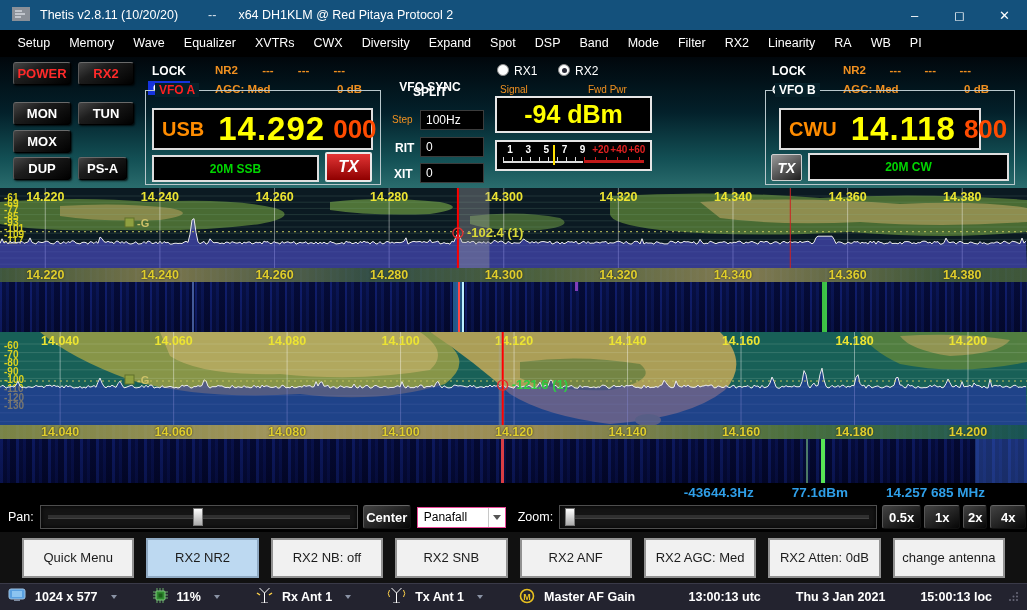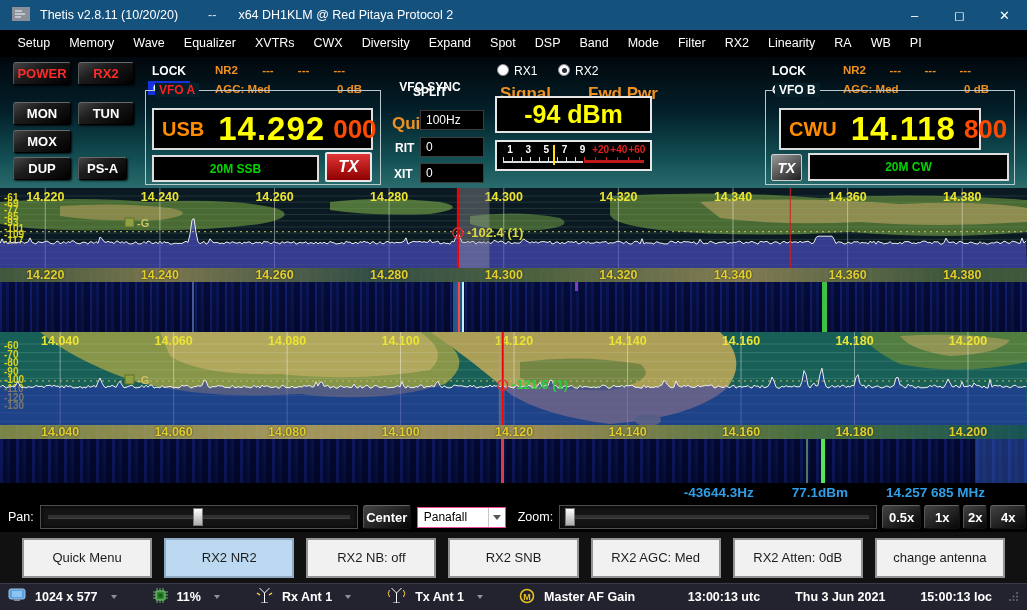--- a/index.html
+++ b/index.html
@@ -16,21 +16,21 @@
 
 
 .menubar{height:27px;background:#000;display:flex;align-items:center;color:#fff;font-size:12.5px;padding-left:8px}
 .menu-item{padding:0 9.5px;line-height:27px;white-space:nowrap}
 
 
 .cp{position:relative;height:131px;background:linear-gradient(180deg,#01070c 0%,#03202a 42%,#135055 78%,#2a6c6d 100%);overflow:hidden}
 .btn3d{position:absolute;background:linear-gradient(150deg,#454545 0%,#1d1d1d 35%,#000 100%);border:1px solid #000;border-top-color:#6a6a6a;border-left-color:#585858;border-radius:3px;color:#fff;font-weight:bold;font-size:13px;display:flex;align-items:center;justify-content:center;box-shadow:1px 1px 2px rgba(0,0,0,.8)}
 .btn3d.red{color:#ff2a2a}
 .lbl-w{position:absolute;color:#fff;font-size:12px;font-weight:bold}
-.lbl-o{position:absolute;color:#f09020;font-size:17px;font-weight:bold}
+.lbl-o{position:absolute;color:#f09020;font-size:10px;font-weight:normal}
 .ctun-on{position:absolute;background:#1533dd;color:#fff;font-size:11.5px;font-weight:bold;padding:1px 5px}
 .grpbox{position:absolute;border:1px solid #b9c8cc}
 .grpbox .grplabel{position:absolute;top:-8px;left:9px;background:#062029;padding:0 4px;font-size:12px;font-weight:bold}
 .freqdisp{position:absolute;background:#000;border:2px solid #dedede;display:flex;align-items:center;padding:0 8px}
 .freq-mode{color:#ff8c00;font-size:20px;font-weight:bold;margin-right:14px}
 .freq-main{color:#ffff00;font-size:33px;font-weight:bold;letter-spacing:1px;flex:1;text-align:right}
 .freq-frac{color:#ff4b00;font-size:26px;font-weight:bold;margin-left:8px}
 .banddisp{position:absolute;background:#000;border:2px solid #dedede;display:flex;align-items:center;justify-content:center;color:#00d500;font-size:12px;font-weight:bold}
 .txbtn-a{position:absolute;background:linear-gradient(#e23535,#8f0000);border:2px solid #e8e8e8;border-radius:2px;color:#fff;font-weight:bold;font-style:italic;font-size:16px;display:flex;align-items:center;justify-content:center}
 .txbtn-b{position:absolute;background:linear-gradient(150deg,#9a9a9a,#1c1c1c);border:1px solid #cfcfcf;border-radius:2px;color:#fff;font-weight:bold;font-style:italic;font-size:14px;display:flex;align-items:center;justify-content:center}
@@ -161,21 +161,21 @@
     <div class="freqdisp" style="left:152px;top:51px;width:221px;height:42px">
       <span class="freq-mode">USB</span>
       <span class="freq-main">14.292</span>
       <span class="freq-frac">000</span>
     </div>
     <div class="banddisp" style="left:152px;top:98px;width:167px;height:27px">20M SSB</div>
     <div class="txbtn-a" style="left:325px;top:95px;width:47px;height:30px">TX</div>
 
     <div class="lbl-w" style="left:390px;top:23px;width:80px;text-align:center">VFO SYNC</div>
     <div class="lbl-w" style="left:390px;top:28px;width:80px;text-align:center">SPLIT</div>
-    <span class="lbl-o" style="left:392px;top:57px">Quick</span>
+    <span class="lbl-o" style="left:392px;top:57px">Step</span>
     <div class="field" style="left:420px;top:53px;width:64px;height:20px">100Hz</div>
     <span class="lbl-w" style="left:395px;top:84px">RIT</span>
     <div class="field" style="left:420px;top:80px;width:64px;height:20px">0</div>
     <span class="lbl-w" style="left:394px;top:110px">XIT</span>
     <div class="field" style="left:420px;top:106px;width:64px;height:20px">0</div>
 
     <span class="radio" style="left:497px;top:7px"></span>
     <span class="lbl-w" style="left:514px;top:7px;font-weight:normal">RX1</span>
     <span class="radio sel" style="left:558px;top:7px"></span>
     <span class="lbl-w" style="left:575px;top:7px;font-weight:normal">RX2</span>
@@ -412,20 +412,21 @@
     <div class="dkbtn" style="width:36px;margin-left:3px">1x</div>
     <div class="dkbtn" style="width:24px;margin-left:3px">2x</div>
     <div class="dkbtn" style="width:36px;margin-left:3px">4x</div>
   </div>
 
   <div class="fbrow">
     <button class="fbtn">Quick Menu</button>
     <button class="fbtn active">RX2 NR2</button>
     <button class="fbtn">RX2 NB: off</button>
     <button class="fbtn">RX2 SNB</button>
+    <button class="fbtn">RX2 ANF</button>
     <button class="fbtn">RX2 AGC: Med</button>
     <button class="fbtn">RX2 Atten: 0dB</button>
     <button class="fbtn">change antenna</button>
   </div>
 
   <div class="statusbar">
     <span><svg width="18" height="15">
           <rect x="1" y="1" width="16" height="10" rx="2" fill="#5aa0e0" stroke="#9fc4e4"></rect>
           <rect x="4" y="3" width="10" height="6" fill="#8cc4f0"></rect>
           <rect x="6" y="11" width="6" height="2" fill="#7e8ba0"></rect>
@@ -455,21 +456,21 @@
     <span>Tx Ant 1</span>
     <span class="sb-caret"></span>
     <span class="sb-gap"></span>
     <span><svg width="16" height="16">
           <circle cx="8" cy="8" r="6.5" fill="none" stroke="#e8c020" stroke-width="1.6"></circle>
           <text x="8" y="11.5" text-anchor="middle" fill="#e8c020" font-size="9" font-weight="bold" font-family="Liberation Sans, sans-serif">M</text>
         </svg></span>
     <span>Master AF Gain</span>
     <span class="sb-spacer"></span>
     <span class="sb-time">13:00:13 utc</span>
-    <span class="sb-time">Thu 3 Jun 2021</span>
+    <span class="sb-time">Thu 3 Jan 2021</span>
     <span class="sb-time">15:00:13 loc</span>
     <span style="margin-left:8px"><svg width="10" height="10">
           <circle cx="8" cy="2" r="1" fill="#6b6b7b"></circle>
           <circle cx="8" cy="5.5" r="1" fill="#6b6b7b"></circle>
           <circle cx="4.5" cy="5.5" r="1" fill="#6b6b7b"></circle>
           <circle cx="8" cy="9" r="1" fill="#6b6b7b"></circle>
           <circle cx="4.5" cy="9" r="1" fill="#6b6b7b"></circle>
           <circle cx="1" cy="9" r="1" fill="#6b6b7b"></circle>
         </svg></span>
   </div>

